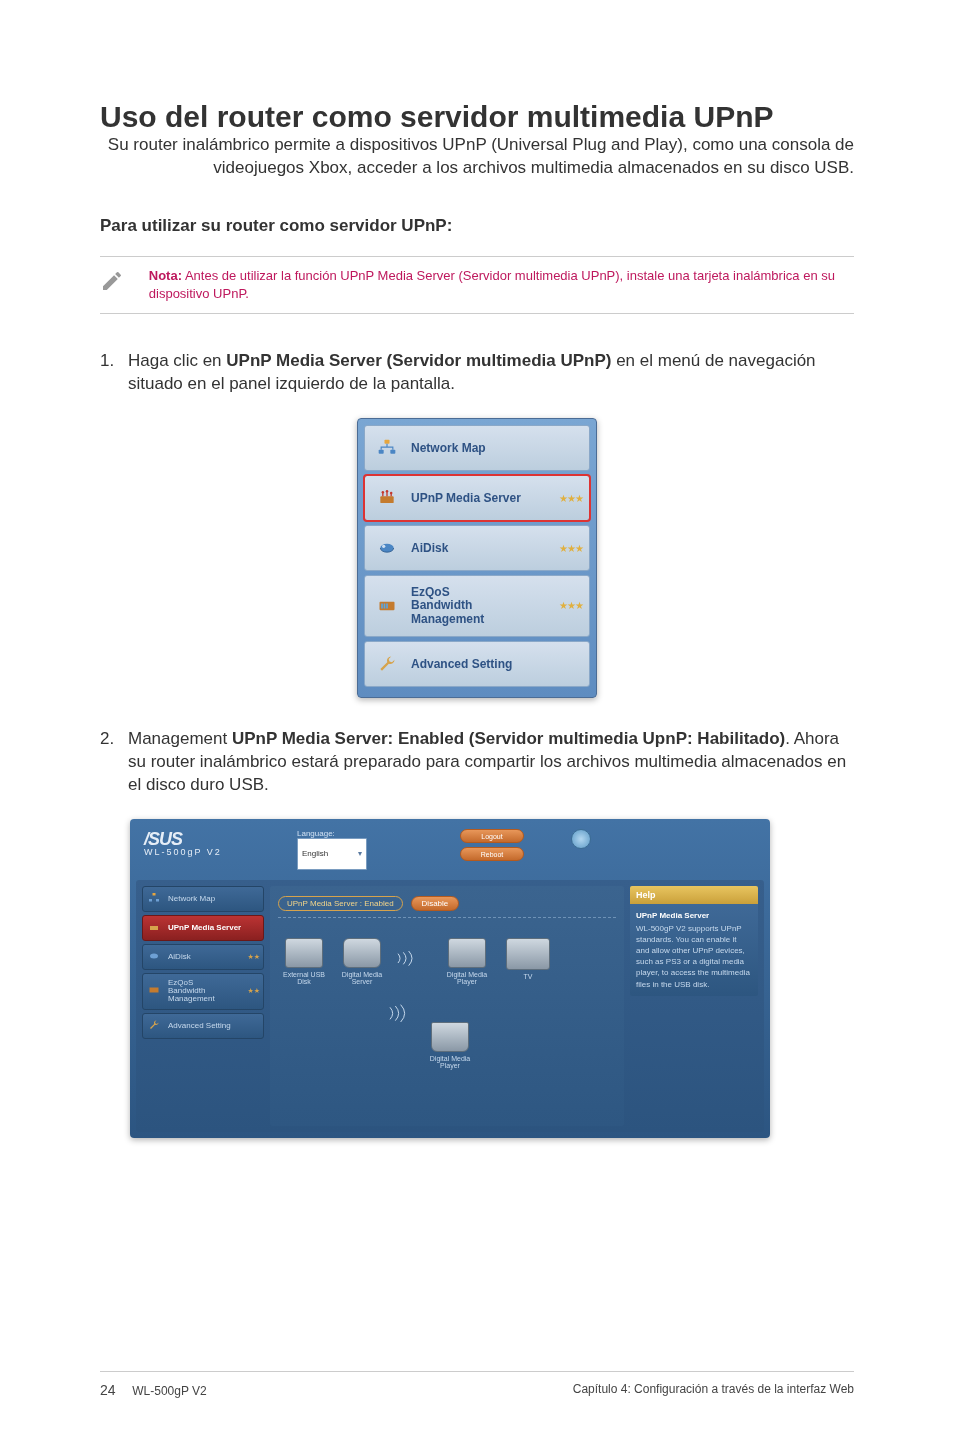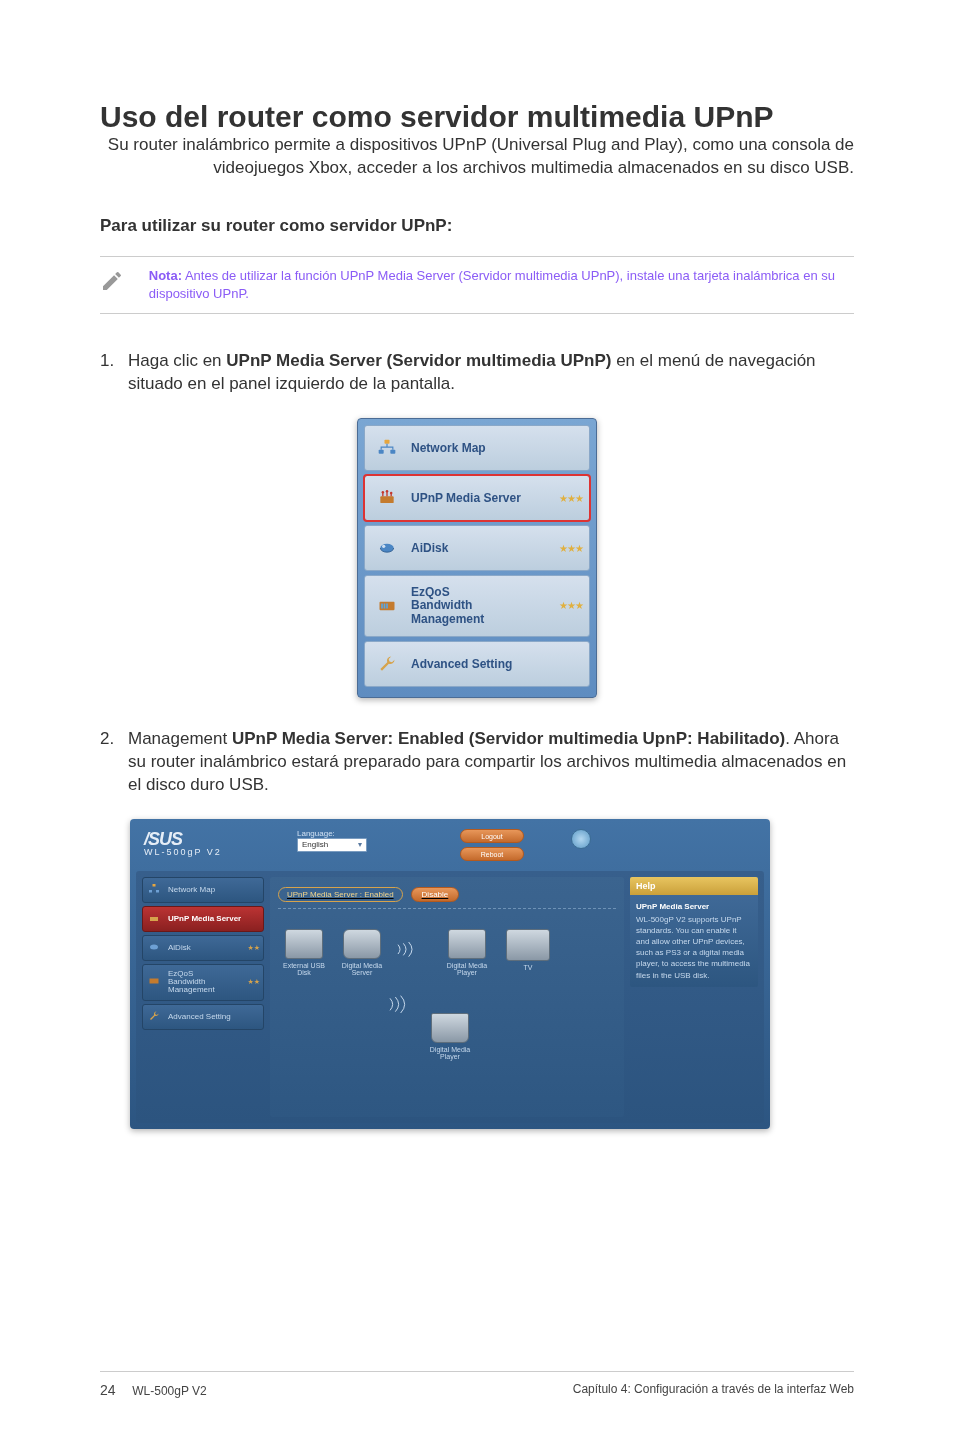--- a/index.html
+++ b/index.html
@@ -45,21 +45,21 @@
     }
     .pencil-icon {
       width: 30px;
       margin-right: 22px;
       margin-top: 2px;
       color: #888;
     }
     .note-text {
       font-size: 13px;
       line-height: 1.4;
-      color: #8b5cf6;
+      color: #be185d;
     }
     .note-label {
       font-weight: bold;
     }
     .step-list {
       list-style: none;
       margin-bottom: 22px;
     }
     .step-item {
       display: flex;
@@ -162,21 +162,21 @@
     .info2-val {
       color: #f2d48a;
     }
     .lang2 {
       width: 120px;
       font-size: 8px;
     }
     .lang2-select {
       background: #fff;
       color: #333;
-      height: 14px;
+      height: 32px;
       width: 70px;
       font-size: 8px;
       border: 1px solid #7a9cc0;
       display: inline-flex;
       align-items: center;
       padding: 0 4px;
       border-radius: 1px;
     }
     .btns2 {
       display: flex;
@@ -243,21 +243,20 @@
       font-size: 7px;
       color: #d6a34c;
     }
     .content2 {
       flex: 1;
       background: linear-gradient(#3b648f,#2e5782);
       border-radius: 3px;
       padding: 10px 8px;
       min-height: 240px;
       position: relative;
-      text-decoration: underline;
     }
     .status-row {
       display: flex;
       align-items: center;
       gap: 8px;
       border-bottom: 1px dashed #6e92b6;
       padding-bottom: 6px;
       margin-bottom: 14px;
     }
     .status-pill {

